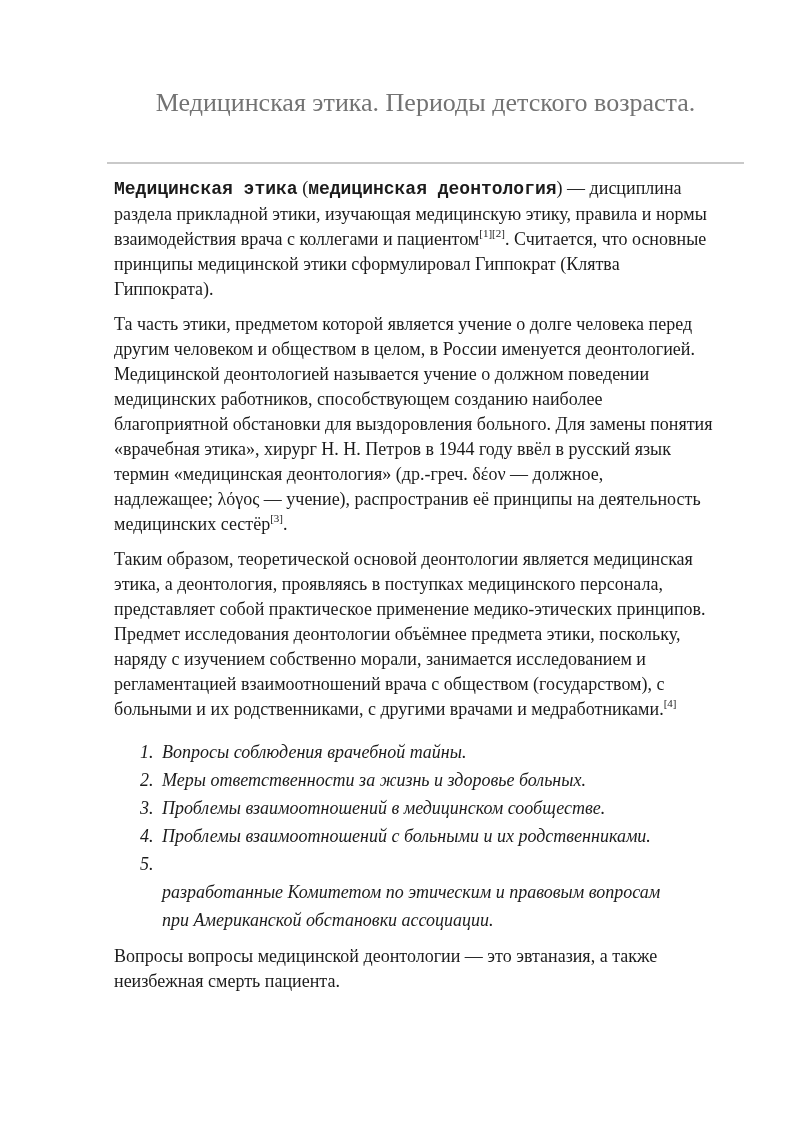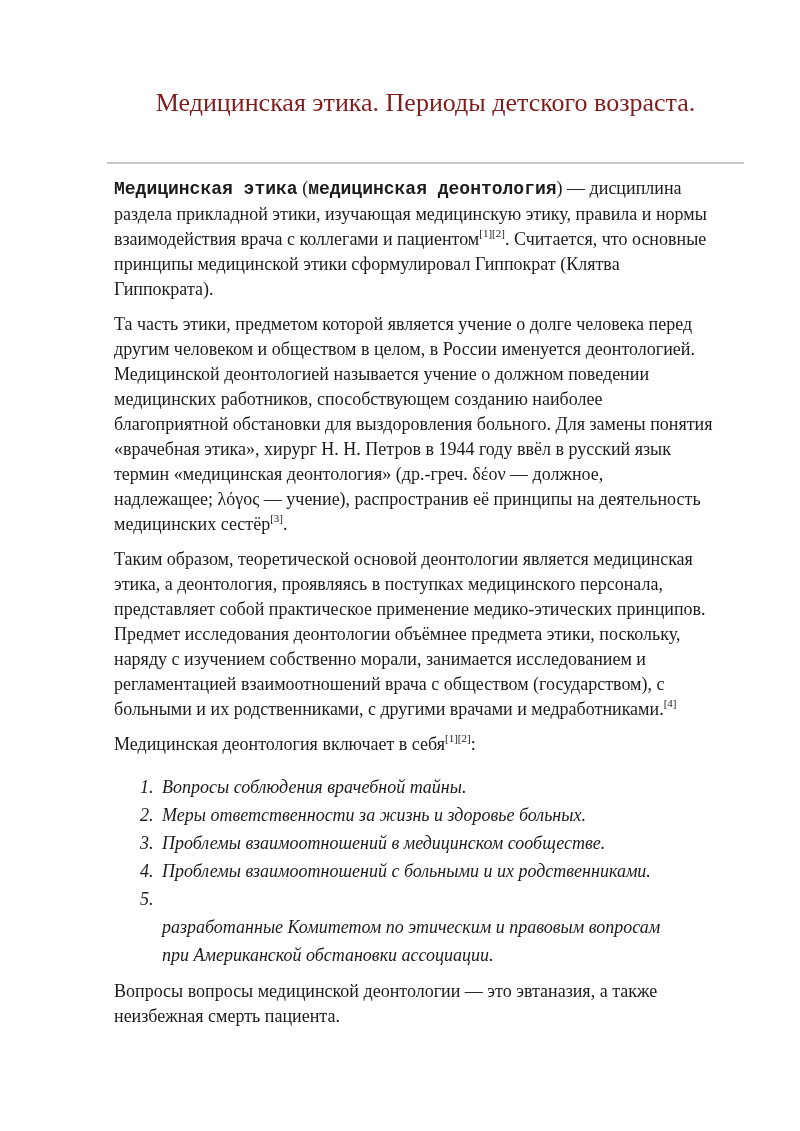--- a/index.html
+++ b/index.html
@@ -21,21 +21,21 @@
     left: 107px;
     top: 0;
     width: 637px;
   }
   .doc-title {
     margin-top: 84px;
     font-size: 26px;
     line-height: 38px;
     text-align: center;
     font-weight: normal;
-    color: #7f1d1d;
+    color: #737373;
   }
   .divider {
     height: 0;
     border: none;
     border-top: 2px solid #c9c9c9;
     margin: 40px 0 0 0;
   }
   .article {
     font-size: 18px;
     line-height: 25px;
@@ -74,21 +74,20 @@
 <div class="page">
   <div class="content">
     <h1 class="doc-title">
       <span>Медицинская этика. Периоды детского возраста.</span><br>
     </h1>
     <hr class="divider">
     <div class="article" id="article">
         <p><b>Медицинская этика</b><span> (</span><b>медицинская деонтология</b><span>) — дисциплина</span><br><span>раздела прикладной этики, изучающая медицинскую этику, правила и нормы</span><br><span>взаимодействия врача с коллегами и пациентом</span><sup>[1][2]</sup><span>. Считается, что основные</span><br><span>принципы медицинской этики сформулировал Гиппократ (Клятва</span><br><span>Гиппократа).</span></p>
         <p><span>Та часть этики, предметом которой является учение о долге человека перед</span><br><span>другим человеком и обществом в целом, в России именуется деонтологией.</span><br><span>Медицинской деонтологией называется учение о должном поведении</span><br><span>медицинских работников, способствующем созданию наиболее</span><br><span>благоприятной обстановки для выздоровления больного. Для замены понятия</span><br><span>«врачебная этика», хирург Н. Н. Петров в 1944 году ввёл в русский язык</span><br><span>термин «медицинская деонтология» (др.-греч. δέον — должное,</span><br><span>надлежащее; λόγος — учение), распространив её принципы на деятельность</span><br><span>медицинских сестёр</span><sup>[3]</sup><span>.</span></p>
         <p><span>Таким образом, теоретической основой деонтологии является медицинская</span><br><span>этика, а деонтология, проявляясь в поступках медицинского персонала,</span><br><span>представляет собой практическое применение медико-этических принципов.</span><br><span>Предмет исследования деонтологии объёмнее предмета этики, поскольку,</span><br><span>наряду с изучением собственно морали, занимается исследованием и</span><br><span>регламентацией взаимоотношений врача с обществом (государством), с</span><br><span>больными и их родственниками, с другими врачами и медработниками.</span><sup>[4]</sup></p>
-        <p><span>Медицинская деонтология включает в себя</span><sup>[1][2]</sup><span>:</span></p>
         <ol>
           <li><span>Вопросы соблюдения врачебной тайны.</span></li>
           <li><span>Меры ответственности за жизнь и здоровье больных.</span></li>
           <li><span>Проблемы взаимоотношений в медицинском сообществе.</span></li>
           <li><span>Проблемы взаимоотношений с больными и их родственниками.</span></li>
           <li><br><span>разработанные Комитетом по этическим и правовым вопросам</span><br><span>при Американской обстановки ассоциации.</span></li>
         </ol>
         <p><span>Вопросы вопросы медицинской деонтологии — это эвтаназия, а также</span><br><span>неизбежная смерть пациента.</span></p>
       </div>
   </div>

